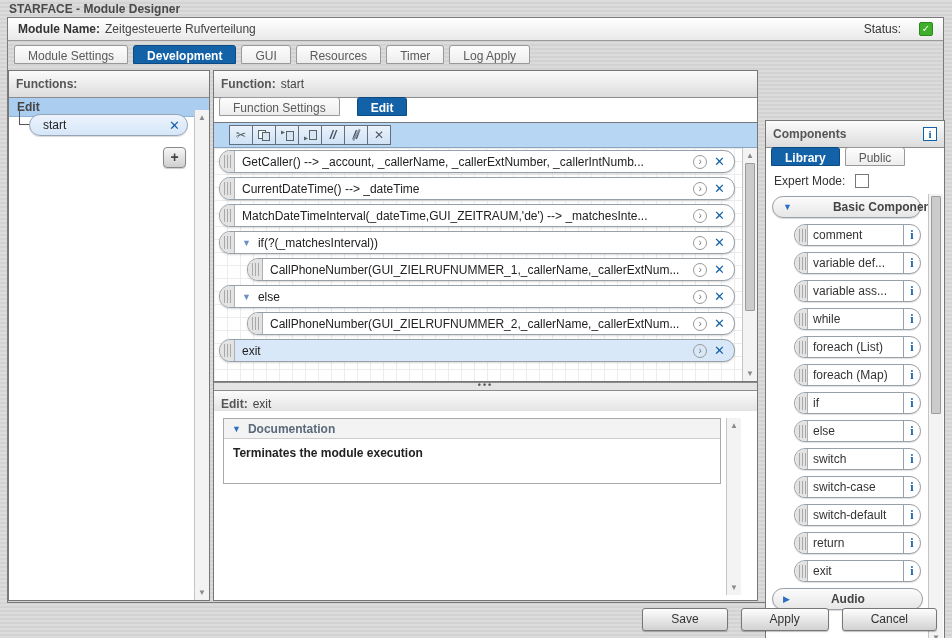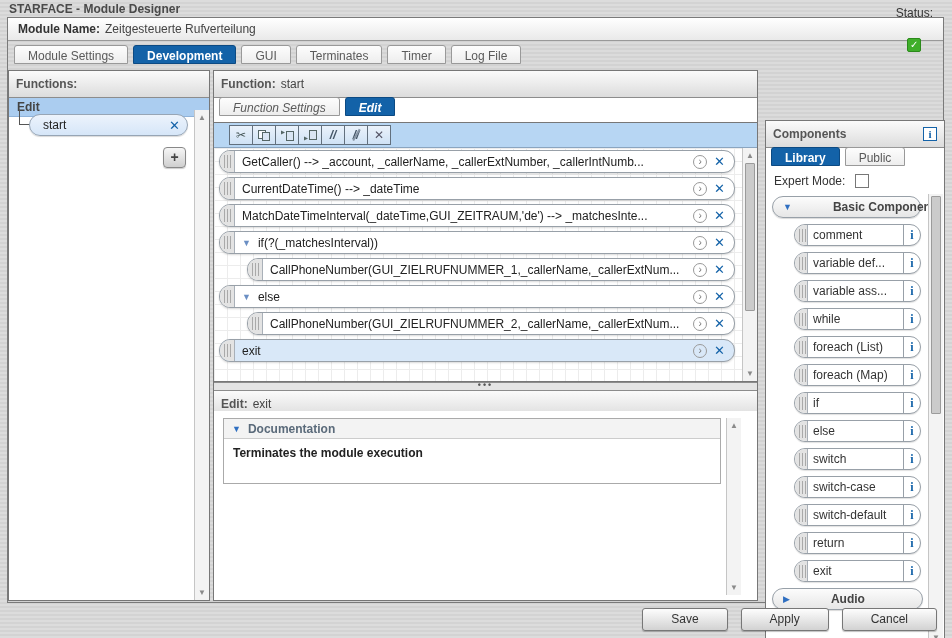--- a/index.html
+++ b/index.html
@@ -14,21 +14,21 @@
   .frame { position:absolute; left:7px; top:17px; width:937px; height:586px;
     border:1px solid #7a7a7a;
     background:repeating-linear-gradient(180deg,#dbdbdb 0 2px,#d2d2d2 2px 4px); }
 
   
   .module-bar { position:absolute; left:0; top:0; right:0; height:23px;
     background:linear-gradient(#ffffff,#e9e9e9); border-bottom:1px solid #999;
     display:flex; align-items:center; padding:0 10px; }
   .module-bar .lbl { font-weight:bold; color:#333; }
   .module-bar .val { margin-left:5px; color:#444; }
-  .status-wrap { margin-left:auto; display:flex; align-items:center; gap:18px; color:#333;flex-direction:column; }
+  .status-wrap { margin-left:auto; display:flex; align-items:center; gap:18px; color:#333; }
   .status-check { width:14px; height:14px; background:#3fae2a; border:1px solid #2b8a1b;
     border-radius:2px; color:#fff; font-size:10px; font-weight:bold; line-height:12px; text-align:center; }
 
   
   .tab { padding:3px 13px 0; border:1px solid #999; border-radius:3px 3px 0 0;
     background:linear-gradient(#fdfdfd,#ededed); color:#5a5a5a; cursor:default; white-space:nowrap; }
   .tab.active { background:#1362a8; color:#fff; font-weight:bold; border-color:#0c4a83; }
   .main-tabs { position:absolute; left:6px; top:27px; display:flex; gap:5px; }
 
   
@@ -61,21 +61,21 @@
 
   
   .vscroll { position:absolute; width:15px; background:#f3f3f3; border-left:1px solid #c5c5c5; }
   .vscroll .arr { position:absolute; left:0; right:0; height:13px; text-align:center;
     font-size:8px; color:#8a8a8a; line-height:13px; }
   .vscroll .arr.up { top:1px; } .vscroll .arr.dn { bottom:1px; }
   .vscroll .thumb { position:absolute; left:2px; right:2px; background:#cbcbcb;
     border:1px solid #9b9b9b; border-radius:1px; }
 
   
-  .fn-tabs { position:absolute; left:5px; top:26px; display:flex; gap:5px;font-style:italic; }
+  .fn-tabs { position:absolute; left:5px; top:26px; display:flex; gap:17px; }
   .canvas-box { position:absolute; left:0; top:51px; width:543px; height:260px;
     border-top:1px solid #777; border-bottom:1px solid #777; }
   .toolbar { height:25px; background:#b7d6f3; border-bottom:1px solid #8aa5c0;
     display:flex; align-items:center; padding-left:16px; }
   .tb-btn { width:24px; height:20px; border:1px solid #62707e; margin-left:-1px;
     background:linear-gradient(#eaf2fb,#cfe2f5); display:flex; align-items:center; justify-content:center; }
   .tb-glyph { font-size:12px; color:#455; }
   .tb-slash { font-style:italic; font-weight:bold; color:#456; position:relative; display:inline-block; }
   .tb-slash.strike::after { content:""; position:absolute; left:-3px; right:-3px; top:45%;
     border-top:2px solid #8795a5; transform:rotate(-60deg); }
@@ -151,23 +151,23 @@
     <span class="status-wrap">
       <span>Status:</span>
       <span class="status-check">✓</span>
     </span>
   </div>
 
   <div class="main-tabs" id="main-tabs">
       <div class="tab">Module Settings</div>
       <div class="tab active">Development</div>
       <div class="tab">GUI</div>
-      <div class="tab">Terminates</div>
+      <div class="tab">Resources</div>
       <div class="tab">Timer</div>
-      <div class="tab">Log File</div>
+      <div class="tab">Log Apply</div>
     </div>
 
   <div class="panel left-panel">
     <div class="sect-header">Functions:</div>
     <div class="edit-group-bar">Edit</div>
     <div class="tree">
       <div class="tree-connector"></div>
       <div class="start-pill">
         <span class="pl">start</span>
         <span class="x-blue">✕</span>

